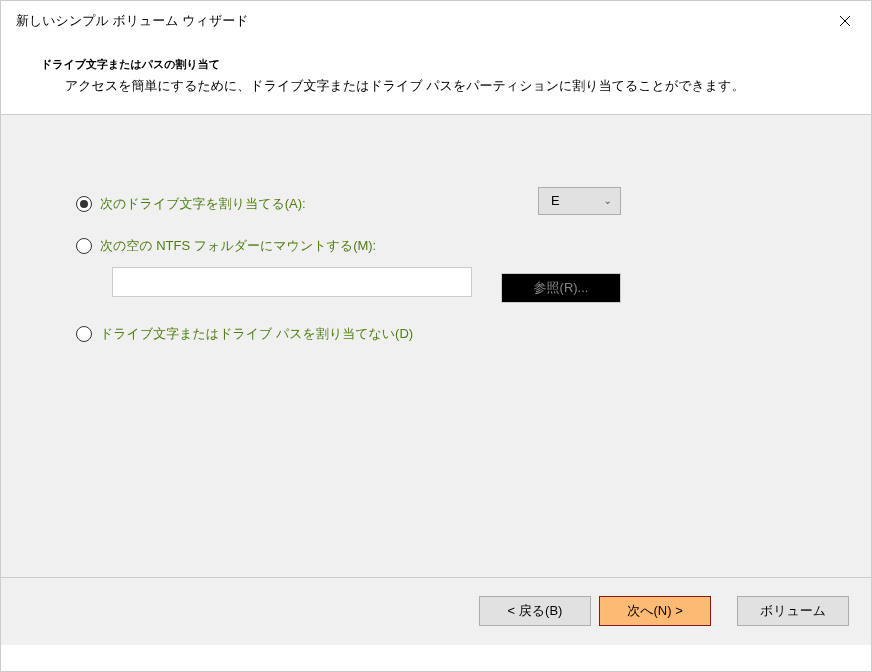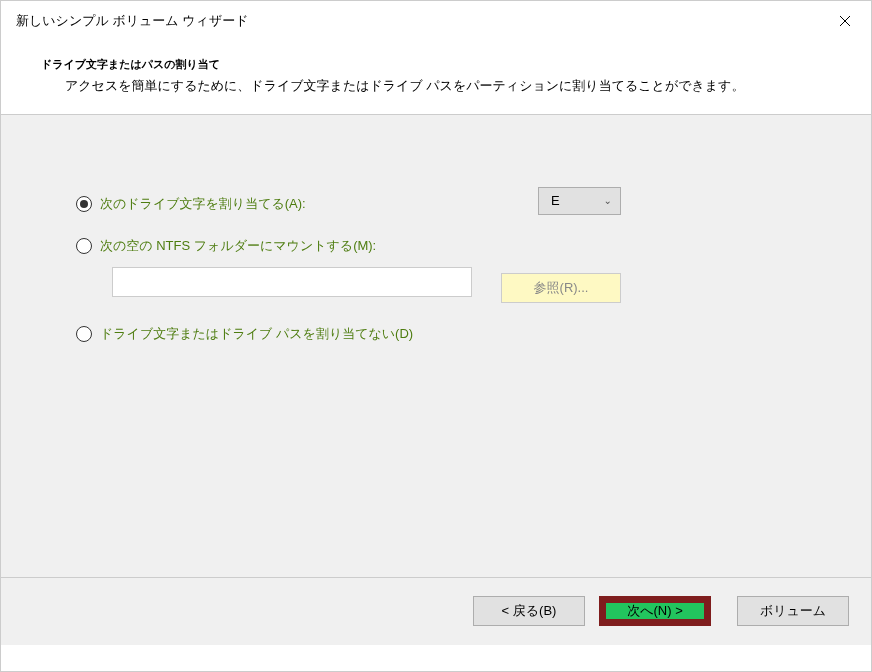--- a/index.html
+++ b/index.html
@@ -112,21 +112,21 @@
       border: 1px solid #ccc;
       margin-top: -12px;
       margin-bottom: 28px;
     }
     .browse-btn {
       position: absolute;
       left: 500px;
       top: 158px;
       width: 120px;
       height: 30px;
-      background: #fef9c3;
+      background: #000000;
       border: 1px solid #ccc;
       color: #888;
       font-size: 13px;
       display: flex;
       align-items: center;
       justify-content: center;
       cursor: default;
     }
     .footer {
       background: #f0f0f0;
@@ -145,26 +145,26 @@
       background: #e1e1e1;
       border: 1px solid #adadad;
       font-size: 13px;
       color: #000;
       cursor: pointer;
       display: flex;
       align-items: center;
       justify-content: center;
     }
     .footer-btn.primary {
-      border: 7px solid #7f1d1d;
-      background: #22c55e;
+      border: 1px solid #7f1d1d;
+      background: #fdba74;
     }
     .footer-btn-group {
       display: flex;
-      gap: 14px;
+      gap: 8px;
       margin-right: 14px;
     }
   </style>
 </head>
 <body>
 
 <div class="titlebar">
   <span class="titlebar-title">新しいシンプル ボリューム ウィザード</span>
   <div class="close-btn">
     <svg viewBox="0 0 12 12">

